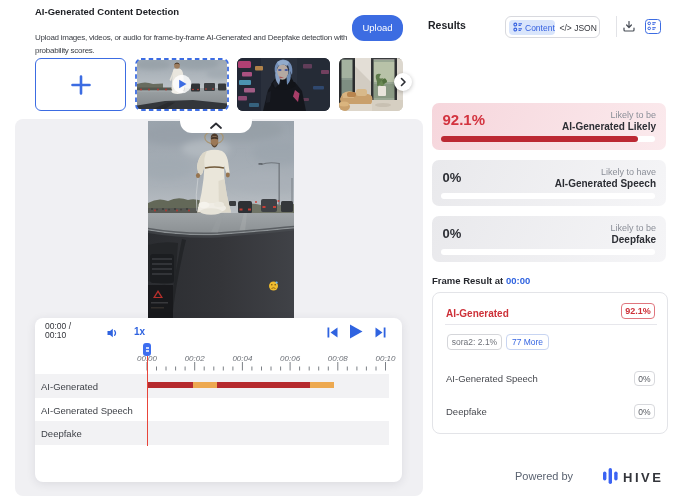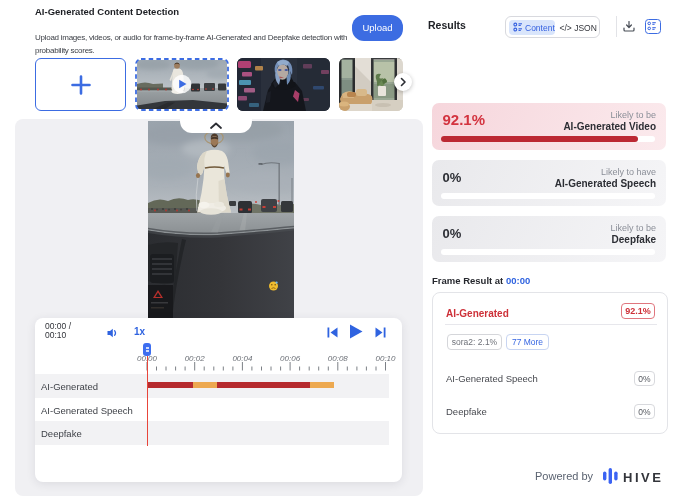--- a/index.html
+++ b/index.html
@@ -389,21 +389,21 @@
   <line x1="5.3" y1="6.7" x2="8.8" y2="6.7"></line>
           <line x1="5.3" y1="8.3" x2="7.6" y2="8.3"></line>
   </g>
   </svg>
 </div>
 
 
 <div class="abs" style="left:432px; top:103px; width:234px; height:47px; background:linear-gradient(115deg,#f6d6dc,#fbeaed); border-radius:7px;">
   <div class="abs" style="left:10.5px; top:8px; font-size:15px; font-weight:bold; color:#d3333f;">92.1%</div>
   <div class="abs" style="right:10px; top:7px; font-size:9px; color:#8b8f98; text-align:right;">Likely to be</div>
-  <div class="abs" style="right:10px; top:18px; font-size:10px; font-weight:bold; color:#2c2e34; text-align:right;">AI-Generated Video</div>
+  <div class="abs" style="right:10px; top:18px; font-size:10px; font-weight:bold; color:#2c2e34; text-align:right;">AI-Generated Likely</div>
   <div class="abs" style="left:9px; top:33px; width:214px; height:6px; background:#fff; border-radius:3px;"></div>
   <div class="abs" style="left:9px; top:33px; width:197px; height:6px; background:#bc2833; border-radius:3px;"></div>
 </div>
 
 <div class="abs" style="left:432px; top:160px; width:234px; height:46px; background:linear-gradient(115deg,#e9e9ec,#f5f5f7); border-radius:7px;">
   <div class="abs" style="left:10.5px; top:10px; font-size:13px; font-weight:bold; color:#2c2e34;">0%</div>
   <div class="abs" style="right:10px; top:7px; font-size:9px; color:#8b8f98; text-align:right;">Likely to have</div>
   <div class="abs" style="right:10px; top:18px; font-size:10px; font-weight:bold; color:#2c2e34; text-align:right;">AI-Generated Speech</div>
   <div class="abs" style="left:9px; top:33px; width:214px; height:6px; background:#fff; border-radius:3px;"></div>
 </div>
@@ -421,21 +421,21 @@
   <div class="abs" style="right:12px; top:10px; width:34px; height:16px; border:1px solid #e0767e; border-radius:4px; font-size:9px; font-weight:bold; color:#cd3038; text-align:center; line-height:15px;">92.1%</div>
   <div class="abs" style="left:12px; top:31px; width:212px; height:1px; background:#e7e7ec;"></div>
   <div class="abs" style="left:14px; top:41px; width:55px; height:16px; border:1px solid #d5d6da; border-radius:4px; font-size:8.5px; color:#6e7178; text-align:center; line-height:15px;">sora2: 2.1%</div>
   <div class="abs" style="left:73px; top:41px; width:43px; height:16px; border:1px solid #c8d5f2; border-radius:4px; font-size:8.5px; color:#3565e2; text-align:center; line-height:15px;">77 More</div>
   <div class="abs" style="left:13px; top:80px; font-size:9.5px; color:#47494f;">AI-Generated Speech</div>
   <div class="abs" style="right:12px; top:78px; width:21px; height:15px; border:1px solid #d8d9dd; border-radius:4px; font-size:8.5px; color:#55585f; text-align:center; line-height:14px;">0%</div>
   <div class="abs" style="left:13px; top:112.5px; font-size:9.5px; color:#47494f;">Deepfake</div>
   <div class="abs" style="right:12px; top:111px; width:21px; height:15px; border:1px solid #d8d9dd; border-radius:4px; font-size:8.5px; color:#55585f; text-align:center; line-height:14px;">0%</div>
 </div>
 
-<div class="abs" style="left:535px; top:470px; font-size:11px; color:#5a6270;">Powered by</div>
+<div class="abs" style="left:515px; top:470px; font-size:11px; color:#5a6270;">Powered by</div>
 <svg class="abs" style="left:602px; top:467px;" width="17" height="18" viewBox="0 0 17 18">
   <rect x="1" y="4.5" width="3.4" height="9" rx="1.7" fill="#3b63f3"></rect>
   <rect x="6.6" y="1" width="3.4" height="16" rx="1.7" fill="#3b63f3"></rect>
   <rect x="12.2" y="4.5" width="3.4" height="9" rx="1.7" fill="#3b63f3"></rect>
 </svg>
 <div class="abs" style="left:623px; top:470px; font-size:13px; font-weight:bold; letter-spacing:2.5px; color:#33353b;">HIVE</div>
 
 </div>
 
 </body></html>

